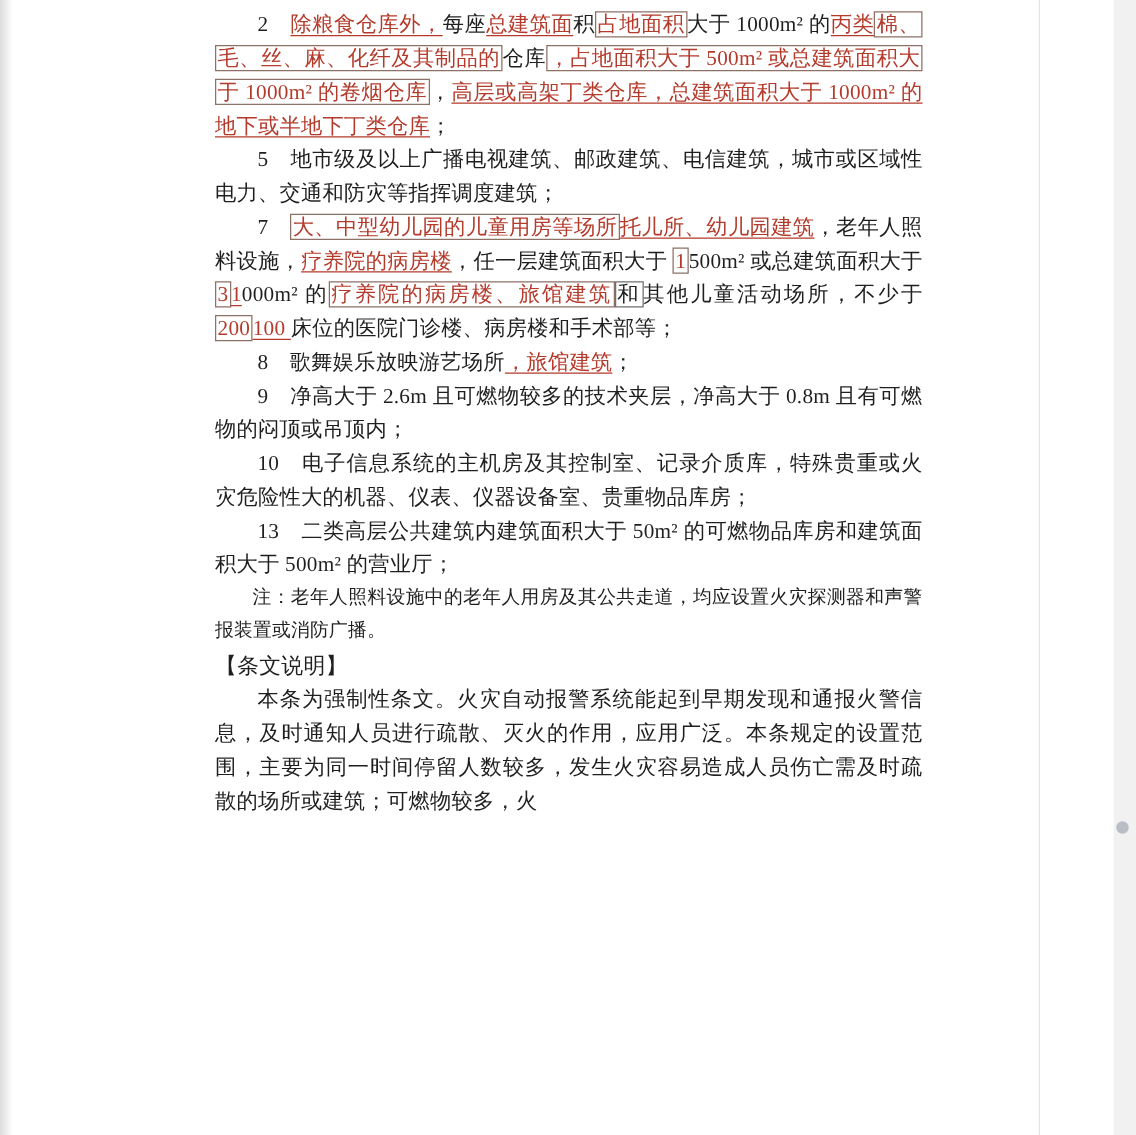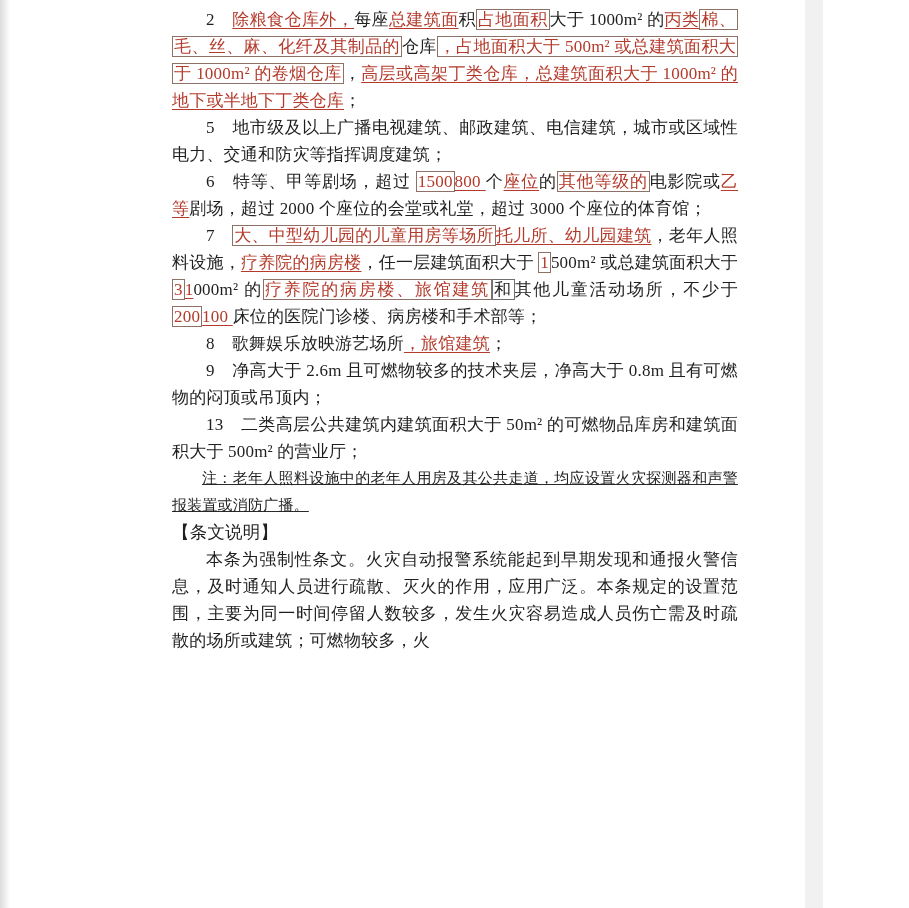--- a/index.html
+++ b/index.html
@@ -3,21 +3,21 @@
 <meta charset="utf-8">
 <style>
   :root{
     --red:#b43a2b;
     --ink:#1f1f1f;
     --box-border:#8d7166;
   }
   html,body{margin:0;padding:0;background:#ffffff;}
   #screen{
     position:relative;
-    width:823px;height:908px;
+    width:909px;height:908px;
     background:#ffffff;
     overflow:hidden;
     font-family:"Liberation Serif","DejaVu Serif",serif;
   }
   .left-shade{
     position:absolute;left:0;top:0;width:10px;height:100%;
     background:linear-gradient(to right,#dcdcdc,#ffffff);
   }
   .right-strip{
     position:absolute;right:0;top:0;width:18px;height:100%;
@@ -41,21 +41,20 @@
     text-indent:2em;
     font-size:17px;
     line-height:27px;
     color:var(--ink);
     letter-spacing:0.2px;
   }
   p.para.note{
     font-size:15px;
     line-height:27px;
     color:#2a2a2a;
-    text-decoration:underline;
   }
   p.para.heading{
     text-indent:0;
     font-weight:normal;
     font-size:17.5px;
   }
   .run-k{color:var(--ink);}
   .run-i{
     color:var(--red);
     text-decoration:underline;
@@ -81,22 +80,22 @@
 <body>
 
 <div id="screen">
   <div class="left-shade"></div>
   <div class="margin-hairline"></div>
   <div class="right-strip"></div>
   <div class="scroll-dot"></div>
   <div class="doc-column">
       <p class="para"><span class="run-k">2　</span><span class="run-i">除粮食仓库外，</span><span class="run-k">每座</span><span class="run-i">总建筑面</span><span class="run-k">积</span><span class="run-d">占地面积</span><span class="run-k">大于 1000m² 的</span><span class="run-i">丙类</span><span class="run-d">棉、毛、丝、麻、化纤及其制品的</span><span class="run-k">仓库</span><span class="run-d">，占地面积大于 500m² 或总建筑面积大于 1000m² 的卷烟仓库</span><span class="run-k">，</span><span class="run-i">高层或高架丁类仓库，总建筑面积大于 1000m² 的地下或半地下丁类仓库</span><span class="run-k">；</span></p>
       <p class="para"><span class="run-k">5　地市级及以上广播电视建筑、邮政建筑、电信建筑，城市或区域性电力、交通和防灾等指挥调度建筑；</span></p>
-      <p class="para"><span class="run-k">6　特等、甲等剧场，超过 </span><span class="run-d">1500</span><span class="run-i">800 </span><span class="run-k">个</span><span class="run-i">座位</span><span class="run-k">的</span><span class="run-d">其他等级的</span><span class="run-k">电影院或</span><span class="run-i">乙等</span><span class="run-k">剧场，超过 2000 个座位的会堂或礼堂，超过 3000 个座位的体育馆；</span></p>
       <p class="para"><span class="run-k">7　</span><span class="run-d">大、中型幼儿园的儿童用房等场所</span><span class="run-i">托儿所、幼儿园建筑</span><span class="run-k">，老年人照料设施，</span><span class="run-i">疗养院的病房楼</span><span class="run-k">，任一层建筑面积大于 </span><span class="run-d">1</span><span class="run-k">500m² 或总建筑面积大于 </span><span class="run-d">3</span><span class="run-i">1</span><span class="run-k">000m² 的</span><span class="run-d">疗养院的病房楼、旅馆建筑</span><span class="run-db">和</span><span class="run-k">其他儿童活动场所，不少于 </span><span class="run-d">200</span><span class="run-i">100 </span><span class="run-k">床位的医院门诊楼、病房楼和手术部等；</span></p>
       <p class="para"><span class="run-k">8　歌舞娱乐放映游艺场所</span><span class="run-i">，旅馆建筑</span><span class="run-k">；</span></p>
       <p class="para"><span class="run-k">9　净高大于 2.6m 且可燃物较多的技术夹层，净高大于 0.8m 且有可燃物的闷顶或吊顶内；</span></p>
+      <p class="para"><span class="run-k">10　电子信息系统的主机房及其控制室、记录介质库，特殊贵重或火灾危险性大的机器、仪表、仪器设备室、贵重物品库房；</span></p>
       <p class="para"><span class="run-k">13　二类高层公共建筑内建筑面积大于 50m² 的可燃物品库房和建筑面积大于 500m² 的营业厅；</span></p>
       <p class="para note"><span class="run-k">注：老年人照料设施中的老年人用房及其公共走道，均应设置火灾探测器和声警报装置或消防广播。</span></p>
       <p class="para heading"><span class="run-k">【条文说明】</span></p>
       <p class="para"><span class="run-k">本条为强制性条文。火灾自动报警系统能起到早期发现和通报火警信息，及时通知人员进行疏散、灭火的作用，应用广泛。本条规定的设置范围，主要为同一时间停留人数较多，发生火灾容易造成人员伤亡需及时疏散的场所或建筑；可燃物较多，火</span></p>
     </div>
 </div>
 
 </body></html>

